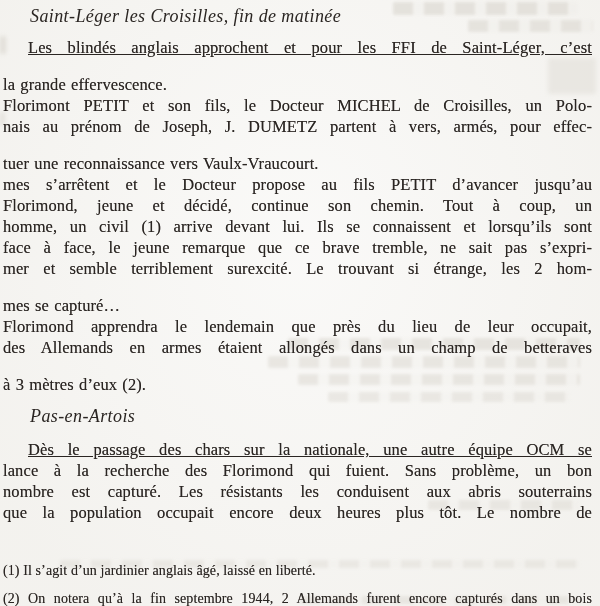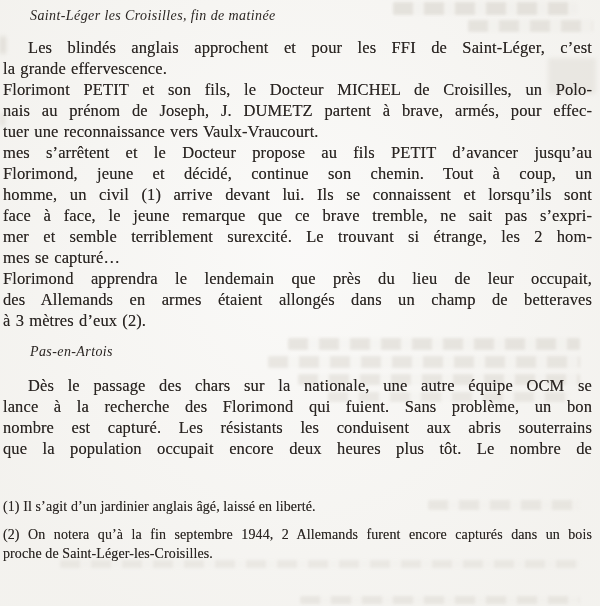--- a/index.html
+++ b/index.html
@@ -24,21 +24,21 @@
       #f5f4f1;
     color: #2a2522;
     overflow: hidden;
   }
   .content {
     position: relative;
     z-index: 2;
   }
   .heading {
     font-style: italic;
-    font-size: 14px;
+    font-size: 18px;
     line-height: 22px;
     padding-left: 27px;
     letter-spacing: 0.4px;
   }
   .heading.h-top { margin-bottom: 10px; }
   .heading.h-mid { margin-top: 10px; margin-bottom: 12px; }
   .paragraph { margin: 0; }
   .line {
     font-size: 16.5px;
     line-height: 21px;
@@ -48,23 +48,23 @@
     letter-spacing: 0.1px;
     word-spacing: 1px;
     text-shadow: 0 0 0.5px rgba(42,37,34,0.55);
   }
   .line::after {
     content: "";
     display: inline-block;
     width: 100%;
     height: 0;
   }
-  .line.no-just { text-align: left; }
+  .line.no-just { text-align: left; margin-top: 16px; }
   .line.no-just::after { content: none; }
-  .line.indent { text-indent: 25px; }
+  .line.indent { text-indent: 25px; text-decoration: underline; }
   .footnotes { margin-top: 38px; }
   .footnote { margin-bottom: 9px; }
   .fn-line {
     font-size: 14px;
     line-height: 19px;
     height: 19px;
     text-align: left;
     letter-spacing: 0.1px;
     text-shadow: 0 0 0.4px rgba(42,37,34,0.5);
   }
@@ -119,21 +119,21 @@
   <div class="artifact solid a12"></div>
 
   <div class="content">
       <div class="heading h-top">Saint-Léger les Croisilles, fin de matinée</div>
       <div class="paragraph">
         <div class="line indent">Les blindés anglais approchent et pour les FFI de Saint-Léger, c’est</div>
         <div class="line no-just">la grande effervescence.</div>
       </div>
       <div class="paragraph">
         <div class="line">Florimont PETIT et son fils, le Docteur MICHEL de Croisilles, un Polo-</div>
-        <div class="line">nais au prénom de Joseph, J. DUMETZ partent à brave, armés, pour effec-</div>
+        <div class="line">nais au prénom de Joseph, J. DUMETZ partent à vers, armés, pour effec-</div>
         <div class="line no-just">tuer une reconnaissance vers Vaulx-Vraucourt.</div>
       </div>
       <div class="paragraph">
         <div class="line">mes s’arrêtent et le Docteur propose au fils PETIT d’avancer jusqu’au</div>
       </div>
       <div class="paragraph">
         <div class="line">Florimond, jeune et décidé, continue son chemin. Tout à coup, un</div>
         <div class="line">homme, un civil (1) arrive devant lui. Ils se connaissent et lorsqu’ils sont</div>
         <div class="line">face à face, le jeune remarque que ce brave tremble, ne sait pas s’expri-</div>
         <div class="line">mer et semble terriblement surexcité. Le trouvant si étrange, les 2 hom-</div>

